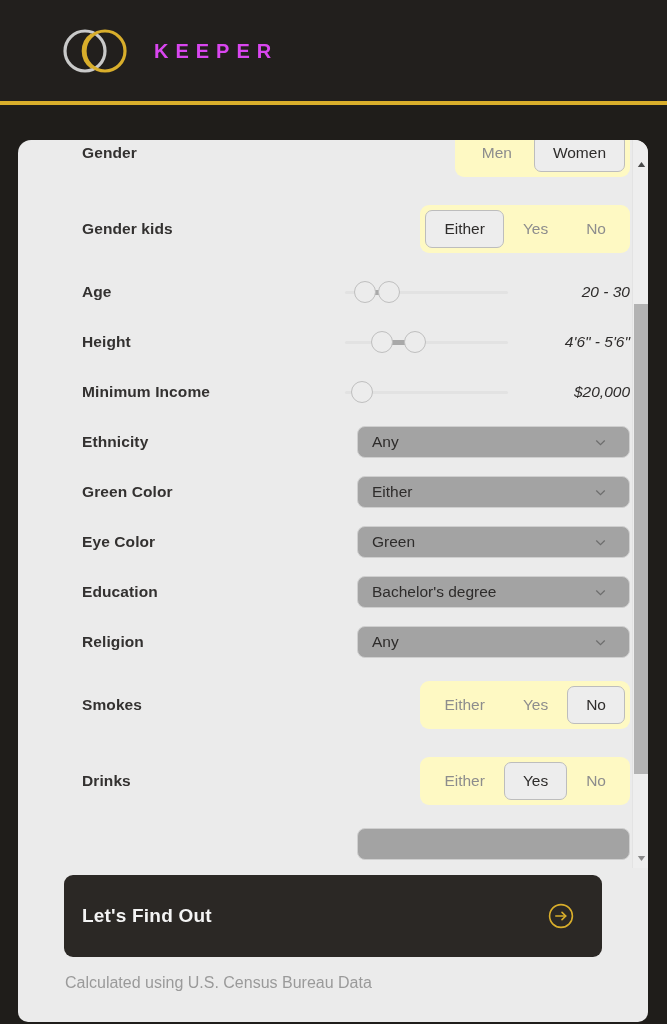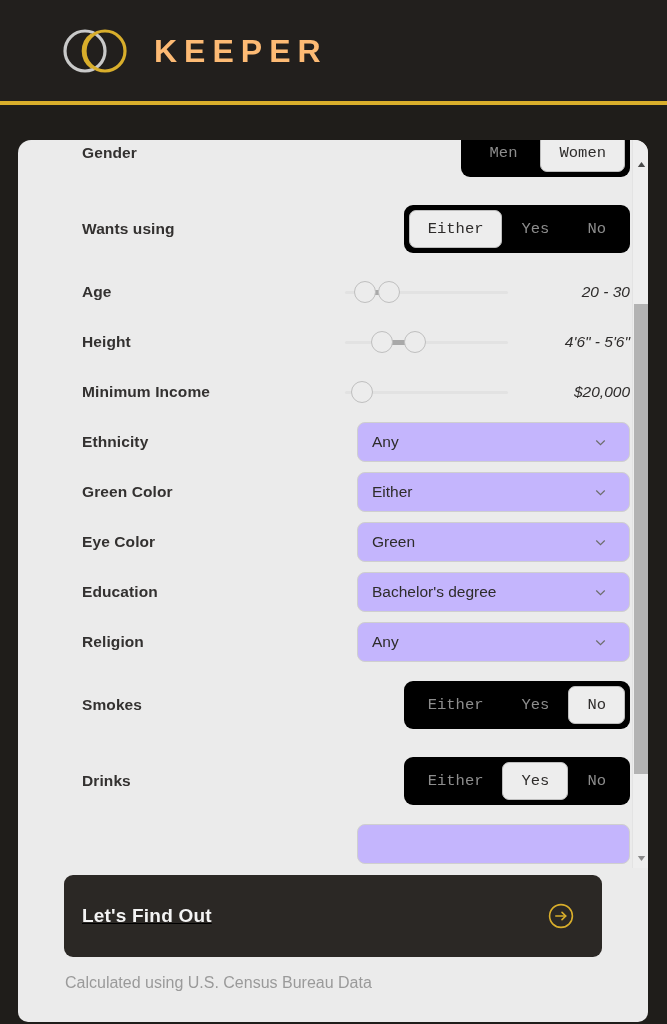--- a/index.html
+++ b/index.html
@@ -31,22 +31,22 @@
     height: 4px;
     background: #d9ae2b;
   }
   .logo-wrap {
     display: flex;
     align-items: center;
     gap: 22px;
   }
   .logo-mark { width: 72px; height: 50px; display: block; }
   .wordmark {
-    color: #fdba74;
-    font-size: 32px;
+    color: #d946ef;
+    font-size: 20px;
     font-weight: bold;
     letter-spacing: 7px;
     line-height: 1;
   }
 
   
   .card {
     position: absolute;
     left: 18px;
     top: 130px;
@@ -90,27 +90,26 @@
     margin-left: auto;
     display: flex;
     align-items: center;
   }
 
   .row-pad-lg { padding-top: 14px; padding-bottom: 14px; }
   .row-pad-sm { padding-top: 5px; padding-bottom: 5px; }
 
   
   .segmented {
-    background: #000000;
+    background: #fef9c3;
     border-radius: 9px;
     padding: 5px;
     display: flex;
     align-items: center;
     gap: 0;
-    font-family: Liberation Mono, monospace;
   }
   .seg {
     font-size: 15.5px;
     color: #8d8d8d;
     padding: 9px 18px;
     border-radius: 7px;
     border: 1px solid transparent;
     white-space: nowrap;
     background: transparent;
     text-align: center;
@@ -166,22 +165,22 @@
     font-size: 15.5px;
     color: #2e2c2b;
     white-space: nowrap;
     text-align: right;
     min-width: 96px;
   }
 
   
   .dropdown {
     width: 273px;
-    height: 40px;
-    background: #c4b5fd;
+    height: 32px;
+    background: #a3a3a3;
     border: 1px solid #cfcfcf;
     border-radius: 8px;
     display: flex;
     align-items: center;
     padding: 0 22px 0 14px;
     cursor: pointer;
   }
   .dropdown-value {
     font-size: 15.5px;
     color: #2e2c2b;
@@ -228,21 +227,20 @@
     left: 46px;
     top: 735px;
     width: 538px;
     height: 82px;
     background: #2b2825;
     border-radius: 9px;
     display: flex;
     align-items: center;
     padding: 0 28px 0 18px;
     cursor: pointer;
-    text-decoration: underline;
   }
   .cta-label {
     color: #f4f4f4;
     font-size: 19px;
     font-weight: bold;
     letter-spacing: 0.2px;
   }
   .cta-icon { margin-left: auto; width: 26px; height: 26px; display: block; }
 
   .footnote {
@@ -277,21 +275,21 @@
         <span class="row-label">Gender</span>
         <div class="row-control">
           <div class="segmented">
             <div class="seg seg-wide">Men</div>
             <div class="seg seg-wide selected">Women</div>
           </div>
         </div>
       </div>
 
       <div class="row row-pad-lg">
-        <span class="row-label">Wants using</span>
+        <span class="row-label">Gender kids</span>
         <div class="row-control">
           <div class="segmented">
             <div class="seg selected">Either</div>
             <div class="seg">Yes</div>
             <div class="seg">No</div>
           </div>
         </div>
       </div>
 
       <div class="row">

